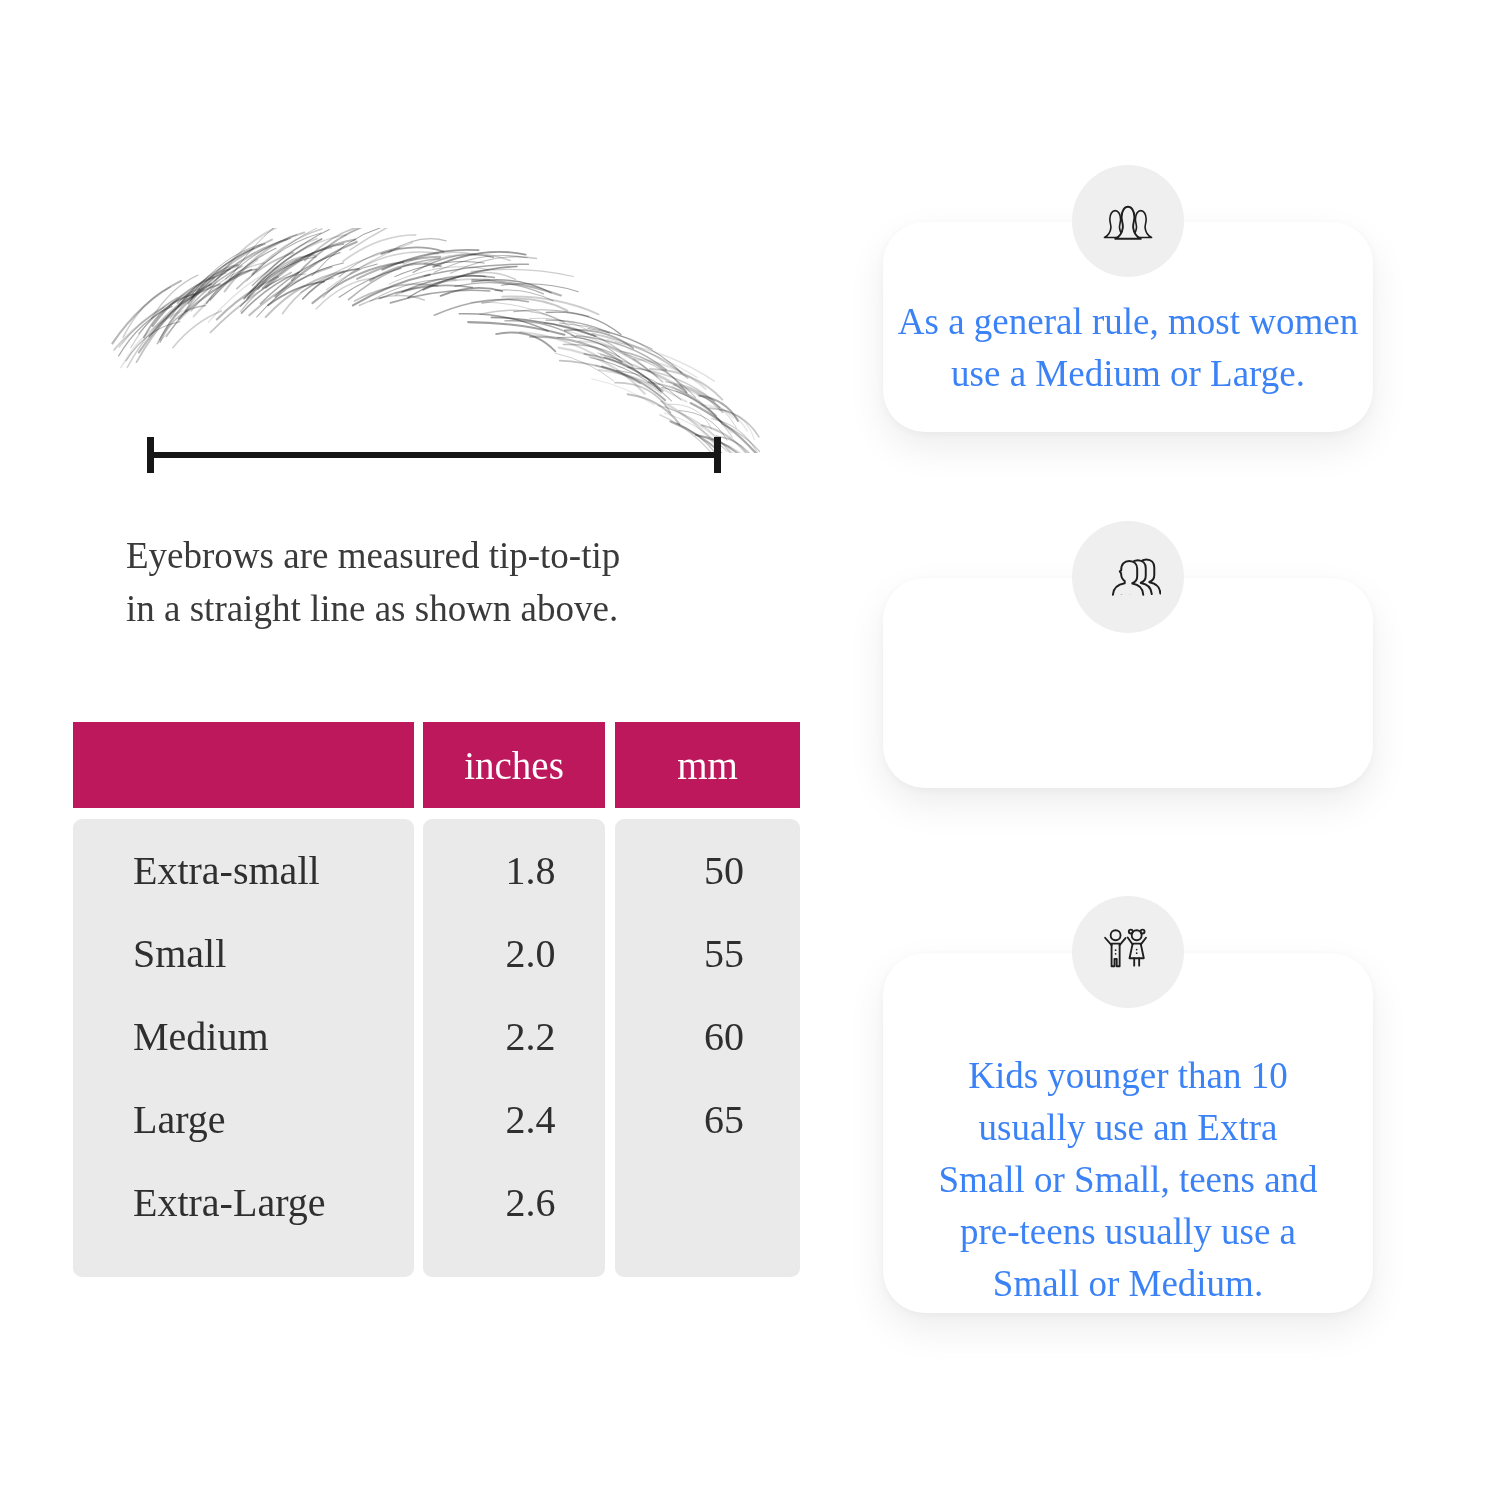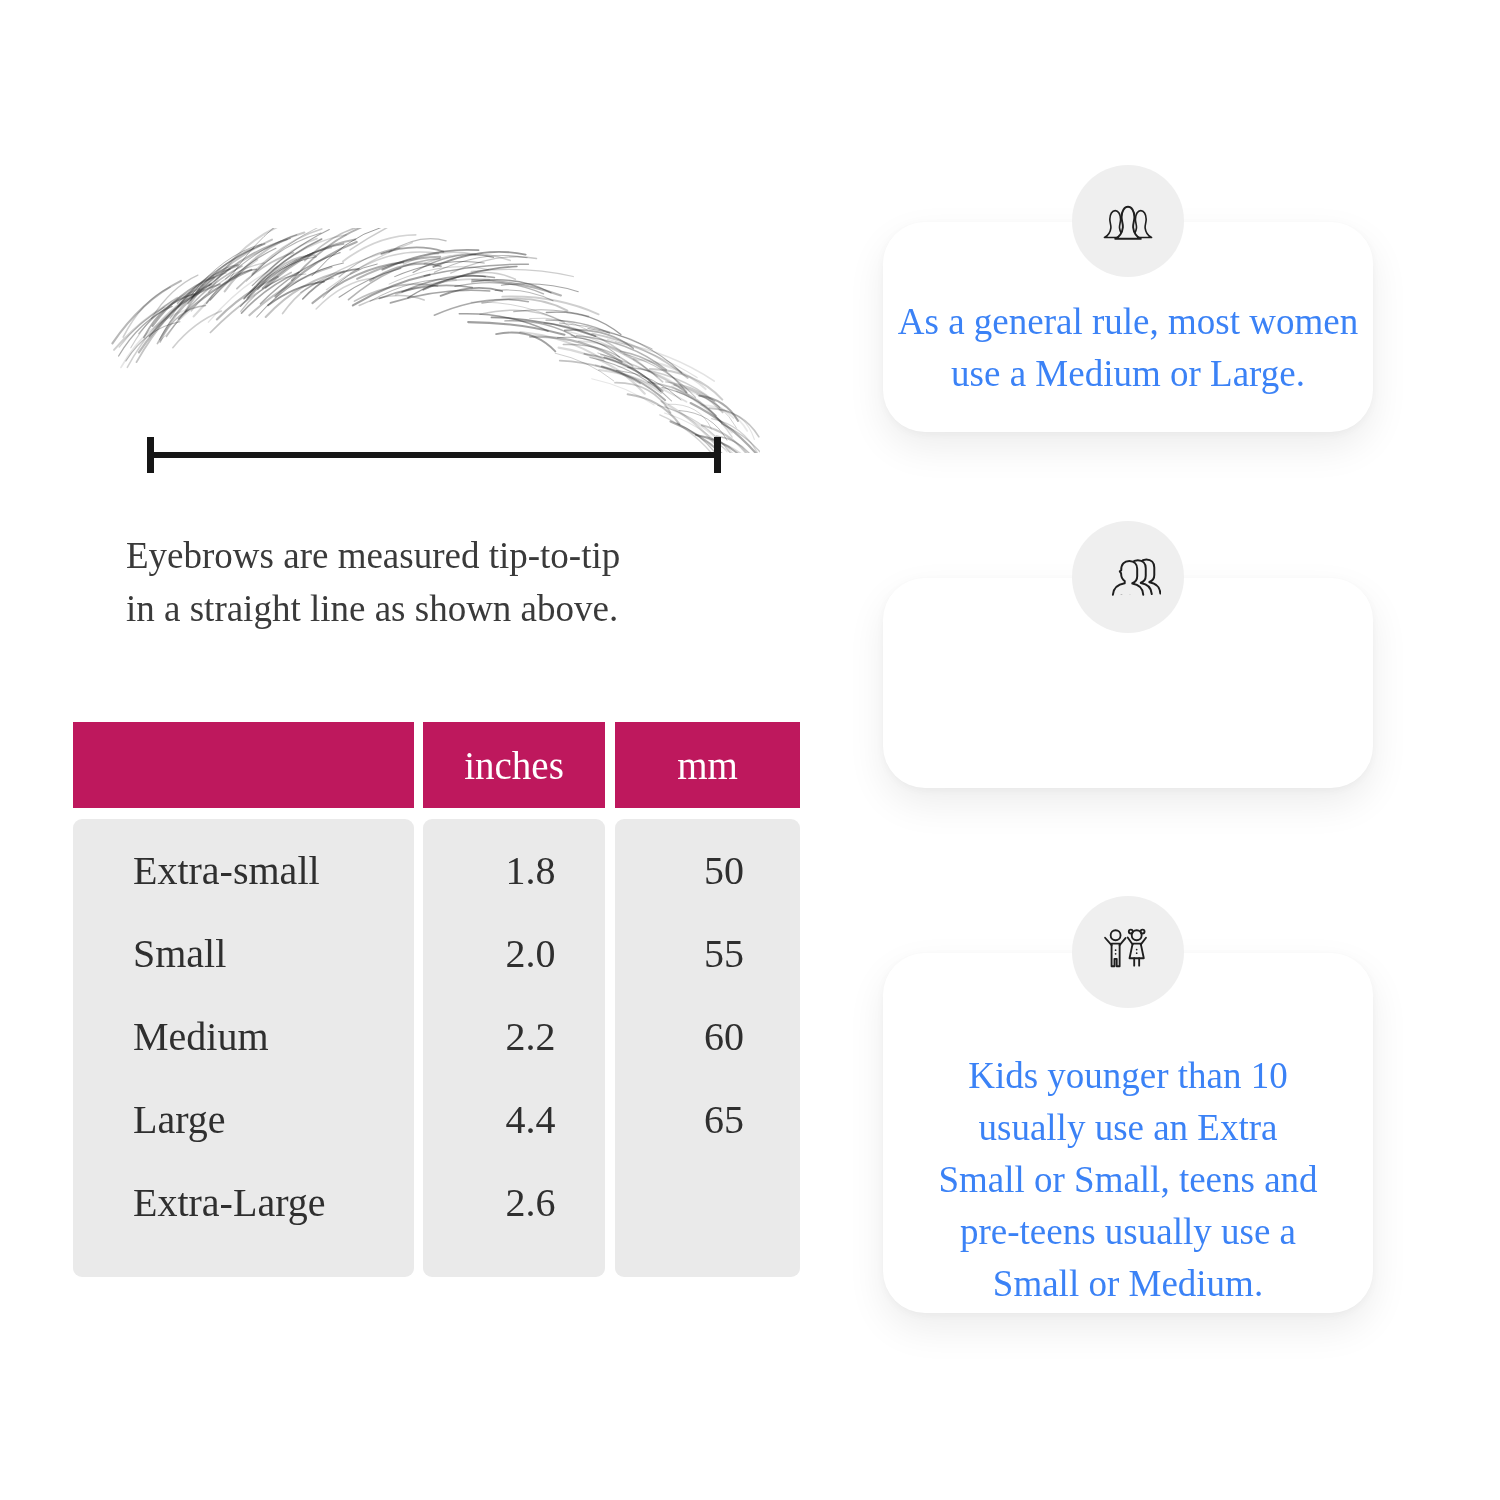--- a/index.html
+++ b/index.html
@@ -270,21 +270,21 @@
         <div class="tcell">Large</div>
         <div class="tcell">Extra-Large</div>
       </div>
     </div>
     <div class="tcol c2">
       <div class="thead">inches</div>
       <div class="tbody">
         <div class="tcell">1.8</div>
         <div class="tcell">2.0</div>
         <div class="tcell">2.2</div>
-        <div class="tcell">4.4</div>
+        <div class="tcell">2.4</div>
         <div class="tcell">2.6</div>
       </div>
     </div>
     <div class="tcol c3">
       <div class="thead">mm</div>
       <div class="tbody">
         <div class="tcell">50</div>
         <div class="tcell">55</div>
         <div class="tcell">60</div>
         <div class="tcell">65</div>

